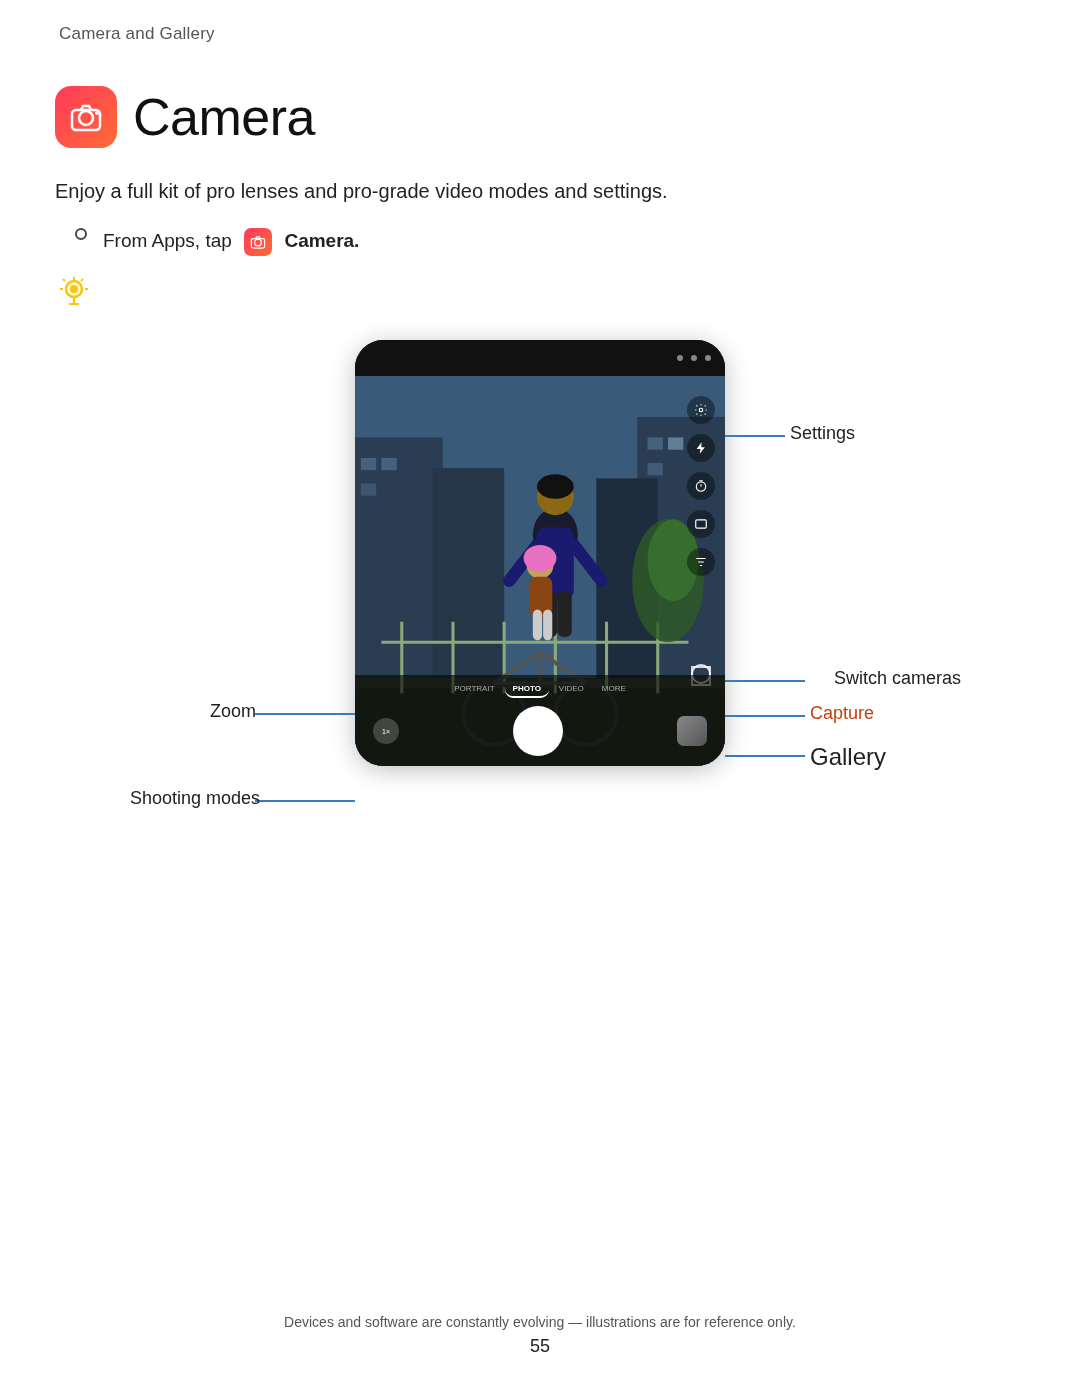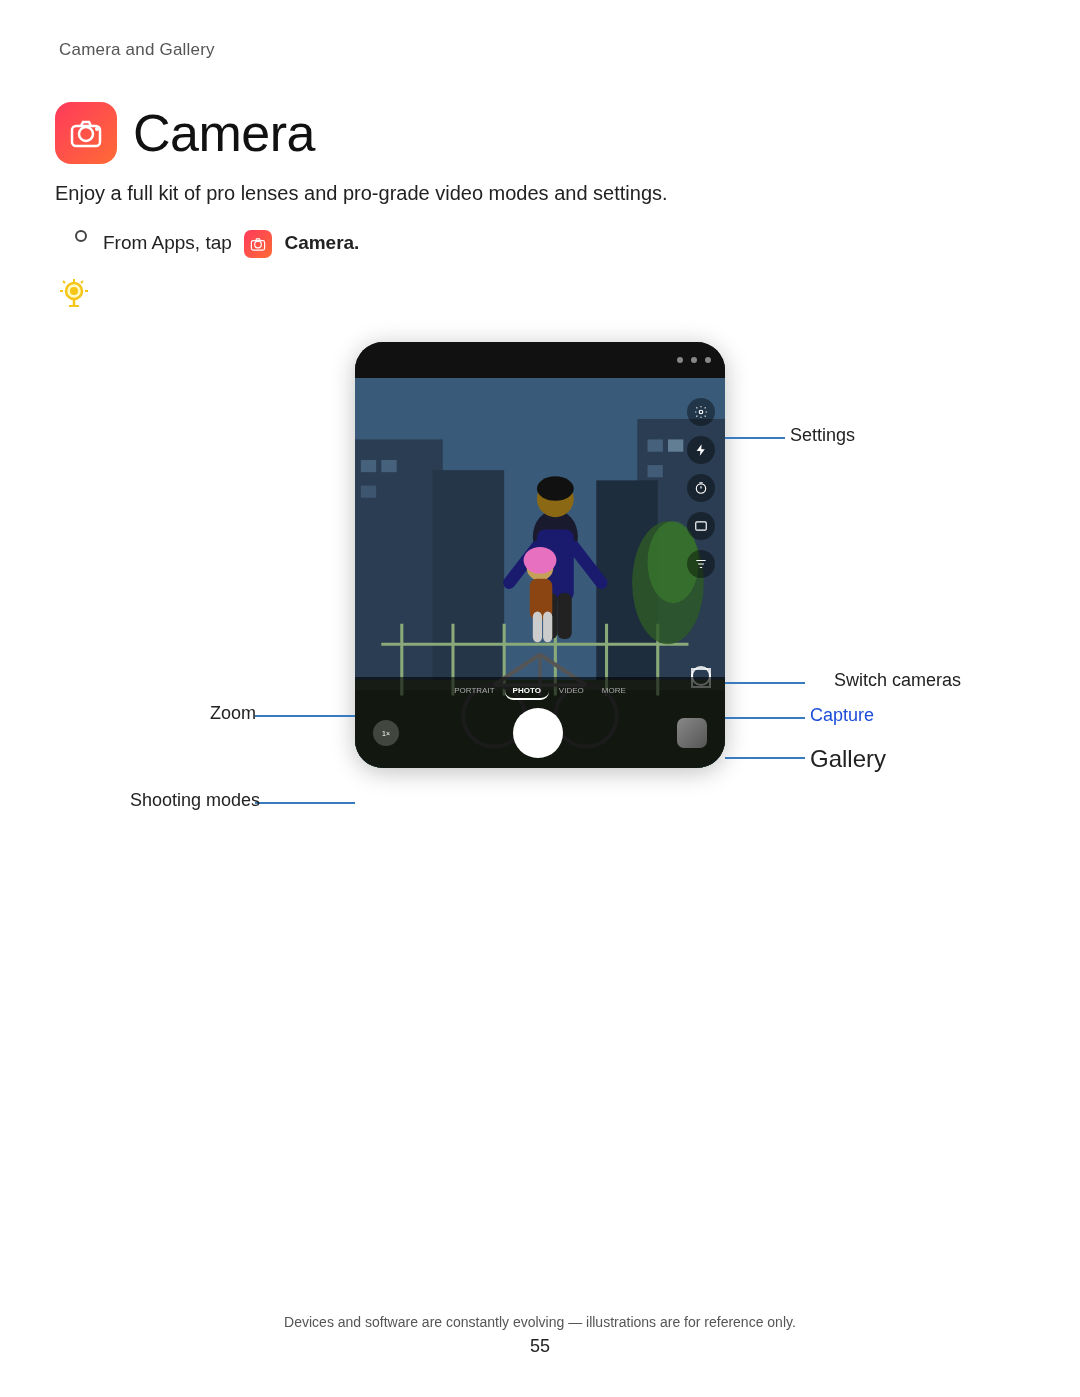--- a/index.html
+++ b/index.html
@@ -15,21 +15,21 @@
     
     .main-content {
       padding: 20px 55px 20px 55px;
     }
 
     
     .title-row {
       display: flex;
       align-items: center;
       gap: 16px;
-      margin-bottom: 14px;
+      margin-bottom: 28px;
     }
 
     .camera-icon-wrap {
       width: 62px;
       height: 62px;
       background: linear-gradient(135deg, #ff3a5c, #ff6b35);
       border-radius: 16px;
       display: flex;
       align-items: center;
       justify-content: center;
@@ -233,21 +233,21 @@
     }
     .page-number {
       font-size: 18px;
       color: #222;
       font-weight: 400;
     }
   </style>
 </head>
 <body>
 
-<div style="display:flex; align-items:flex-end; padding-top:36px; margin-left:40px;">
+<div style="display:flex; align-items:flex-end; padding-top:20px; margin-left:40px;">
   <div style="width:3px; background:#ccc; margin-right:16px;"></div>
   <div style="font-size:17px; color:#555; padding: 4px 0; font-weight:400; letter-spacing:0.2px;">Camera and Gallery</div>
 </div>
 
 <div class="main-content">
 
   <div class="title-row" style="margin-top: 18px;">
     <div class="camera-icon-wrap">
       <svg viewBox="0 0 38 38" fill="none">
         <circle cx="19" cy="20" r="7" stroke="white" stroke-width="2.5" fill="none"></circle>
@@ -448,21 +448,21 @@
     <span style="position:absolute; top:83px; left:700px; font-size:18px; color:#222;">Settings</span>
 
     <div style="position:absolute; top:340px; left:635px; display:flex; align-items:center;">
       <div style="width:80px; height:1.5px; background:#3a7abf;"></div>
     </div>
     <span style="position:absolute; top:328px; left:720px; font-size:18px; color:#222;margin-left:24px;">Switch cameras</span>
 
     <div style="position:absolute; top:375px; left:635px; display:flex; align-items:center;">
       <div style="width:80px; height:1.5px; background:#3a7abf;"></div>
     </div>
-    <span style="position:absolute; top:363px; left:720px; font-size:18px; color:#1d4ed8;">Capture</span>
+    <span style="position:absolute; top:363px; left:720px; font-size:18px; color:#c2410c;">Capture</span>
 
     <div style="position:absolute; top:415px; left:635px; display:flex; align-items:center;">
       <div style="width:80px; height:1.5px; background:#3a7abf;"></div>
     </div>
     <span style="position:absolute; top:403px; left:720px; font-size:24px; color:#222;">Gallery</span>
 
     <div style="position:absolute; top:373px; left:165px; display:flex; align-items:center;">
       <div style="width:100px; height:1.5px; background:#3a7abf;"></div>
     </div>
     <span style="position:absolute; top:361px; left:120px; font-size:18px; color:#222;">Zoom</span>

